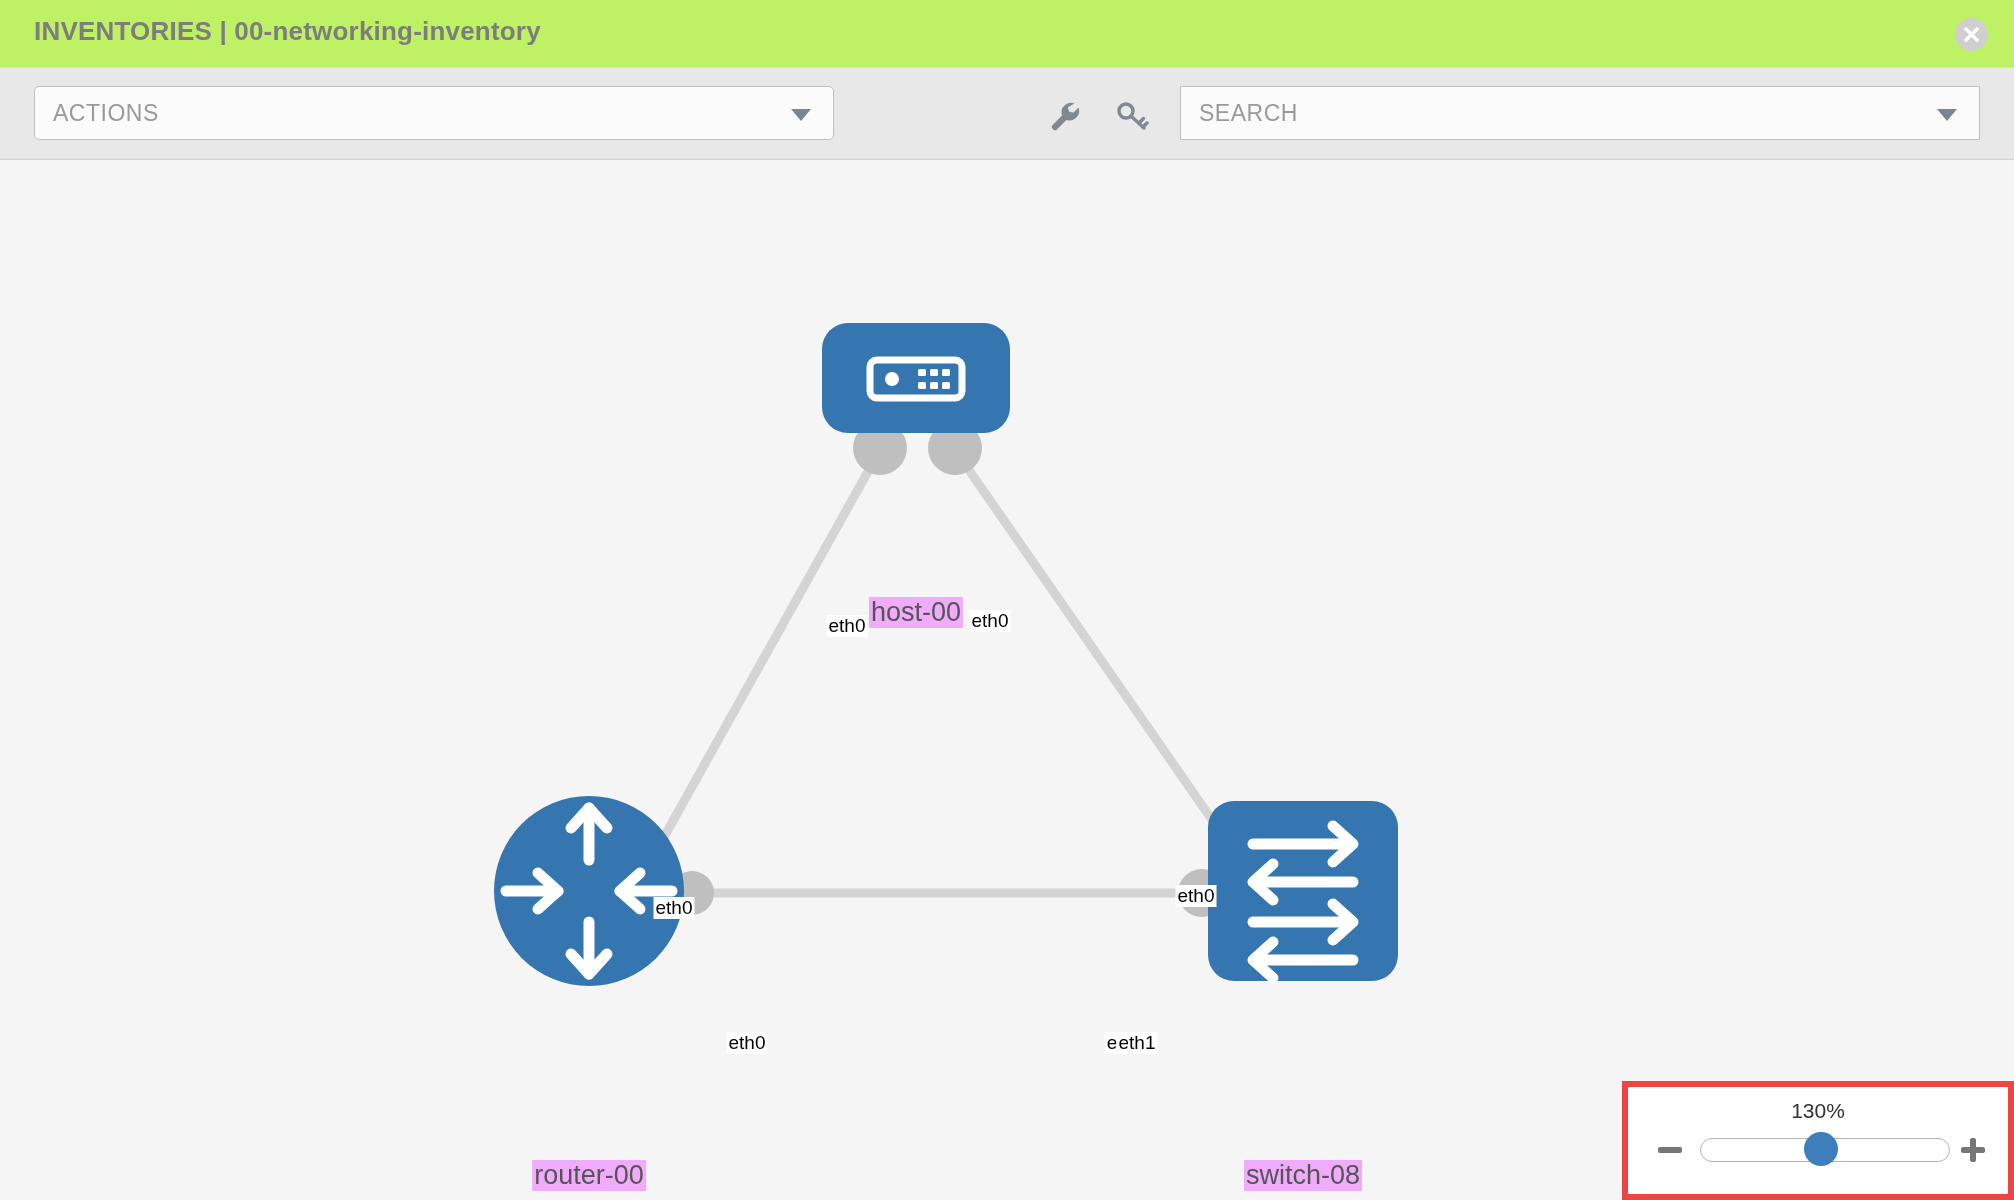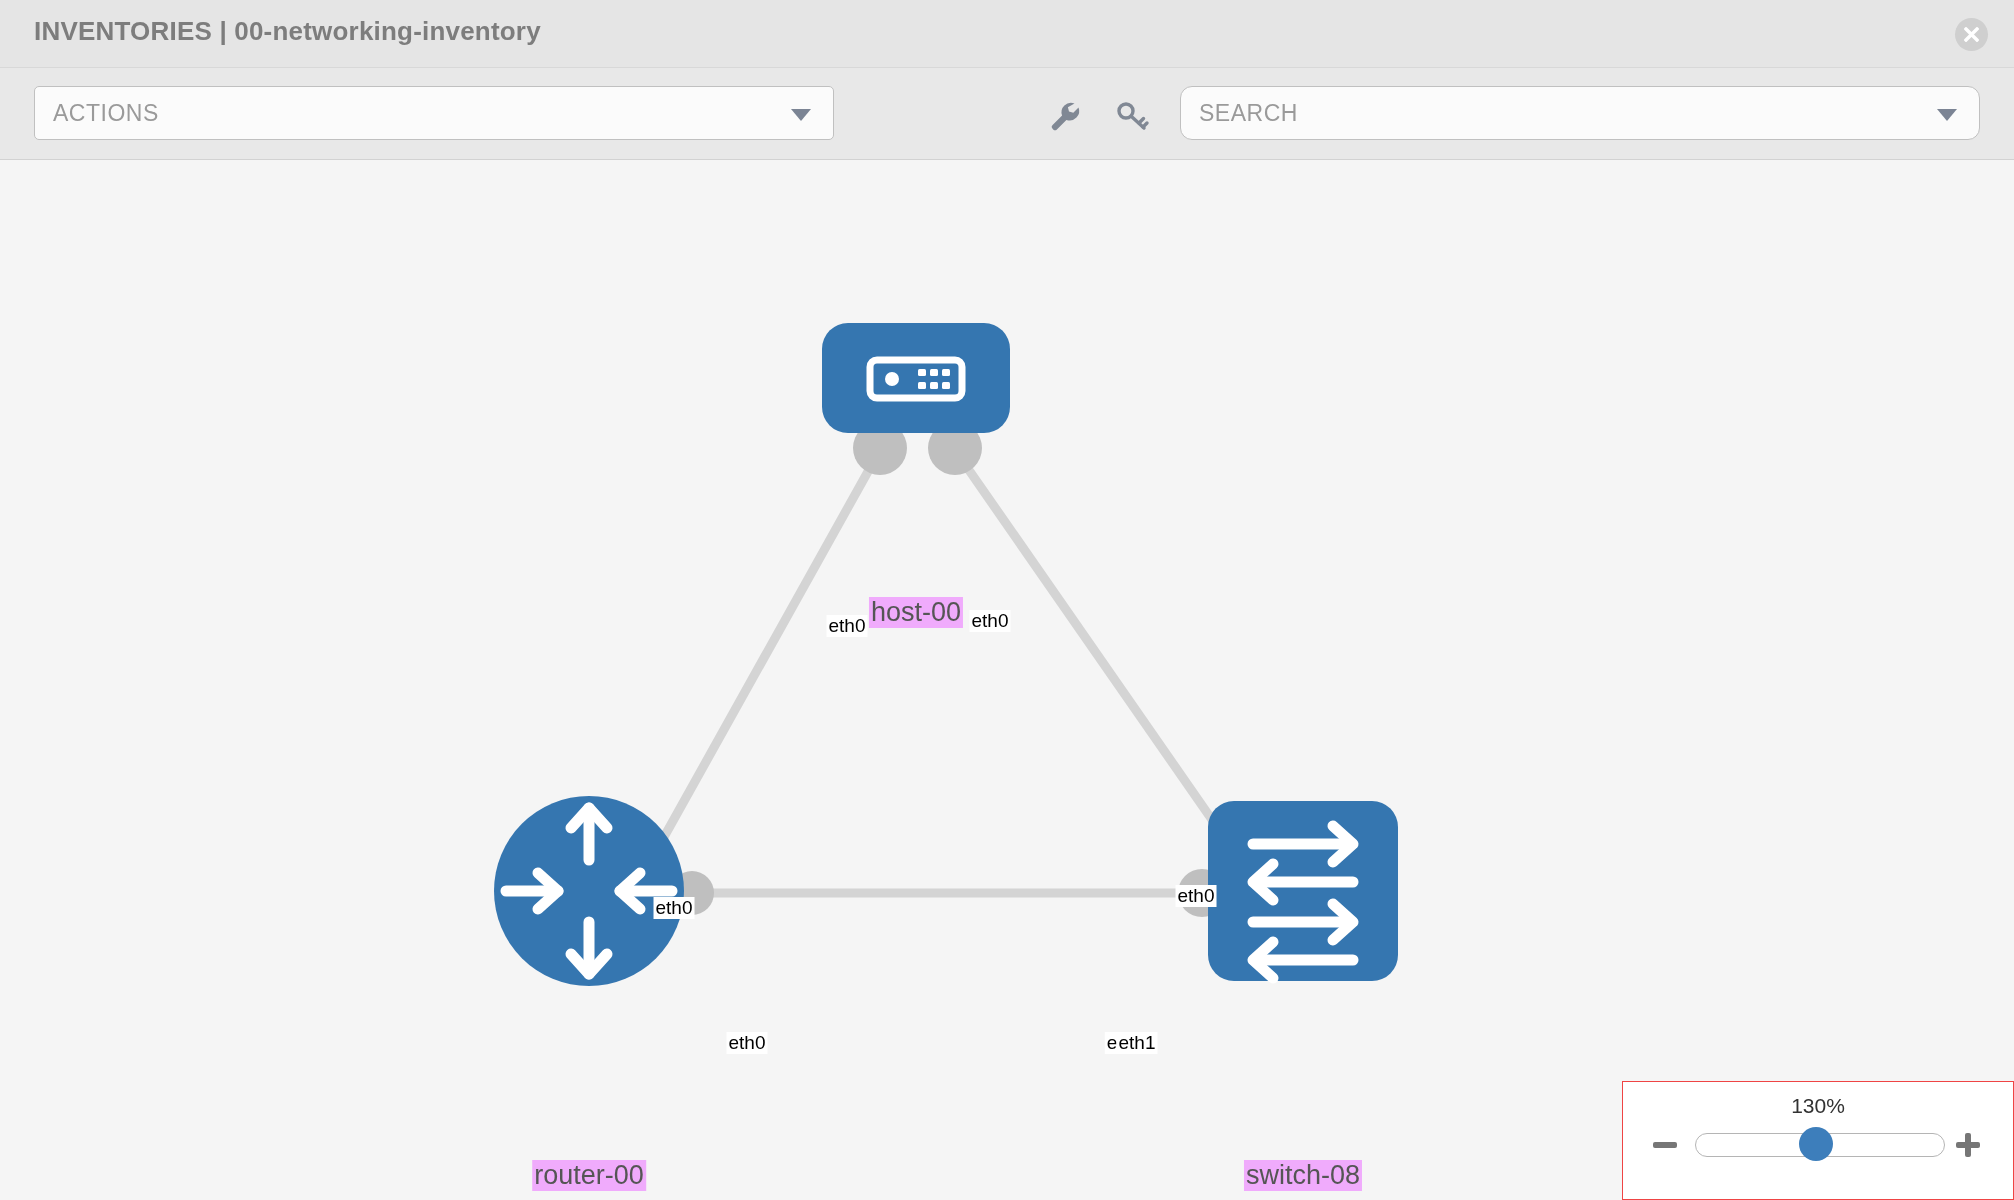--- a/index.html
+++ b/index.html
@@ -17,21 +17,21 @@
     width: 2014px;
     height: 1200px;
     background: #ffffff;
   }
 
   
   .header {
     position: absolute;
     left: 0; top: 0;
     width: 2014px; height: 68px;
-    background: #e5e5e5;
+    background: #bef264;
     border-bottom: 1px solid #d8d8d8;
     box-sizing: border-box;
   }
   .page-title {
     position: absolute;
     left: 34px; top: 16px;
     font-size: 26px;
     font-weight: bold;
     color: #7d7d7d;
     letter-spacing: 0.2px;
@@ -92,21 +92,21 @@
   }
   .tool-icon.wrench { left: 1044px; }
   .tool-icon.key    { left: 1112px; }
 
   .search-select {
     position: absolute;
     left: 1180px; top: 18px;
     width: 800px; height: 54px;
     background: #fbfbfb;
     border: 1px solid #c0c0c0;
-    border-radius: 12px;
+    border-radius: 0;
     box-sizing: border-box;
     cursor: text;
   }
   .search-select .sel-text {
     position: absolute;
     left: 18px; top: 13px;
     font-size: 23px;
     color: #9a9a9a;
     letter-spacing: 0.5px;
   }
@@ -144,21 +144,21 @@
     white-space: nowrap;
     transform: translateX(-50%);
   }
 
   
   .zoom-panel {
     position: absolute;
     left: 1622px; top: 1081px;
     width: 392px; height: 119px;
     background: #ffffff;
-    border: 1px solid #ef4444;
+    border: 6px solid #ef4444;
     box-sizing: border-box;
     padding-left: 47px;
   }
   .zoom-value {
     position: absolute;
     top: 12px; left: 0; right: 0;
     text-align: center;
     font-size: 21px;
     color: #333333;
   }

